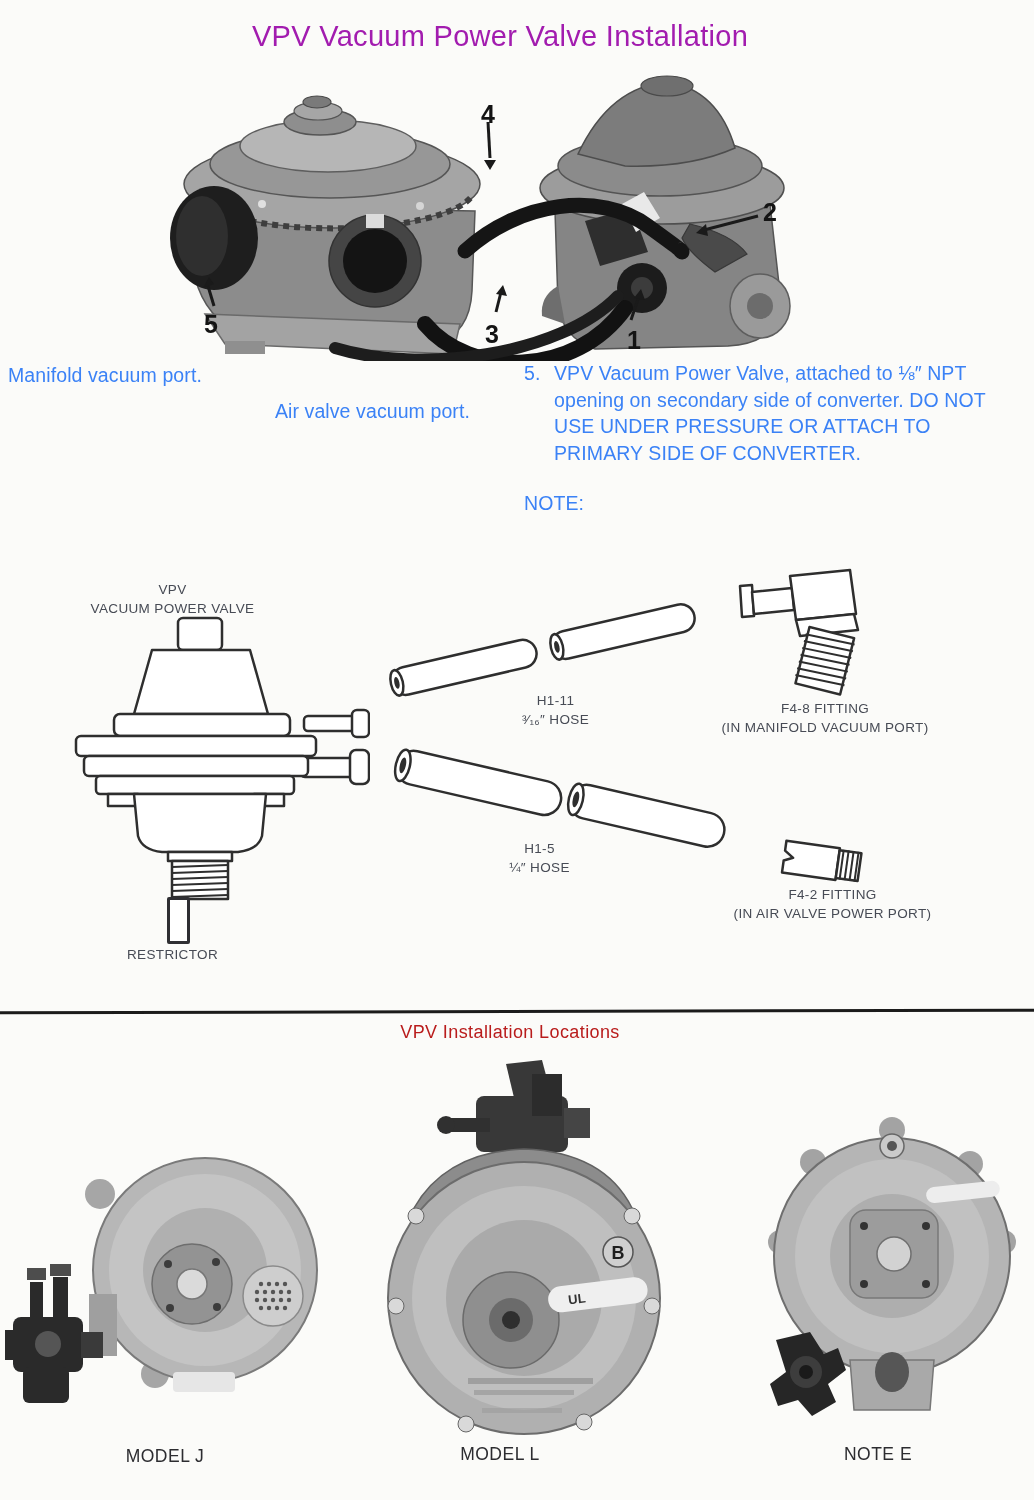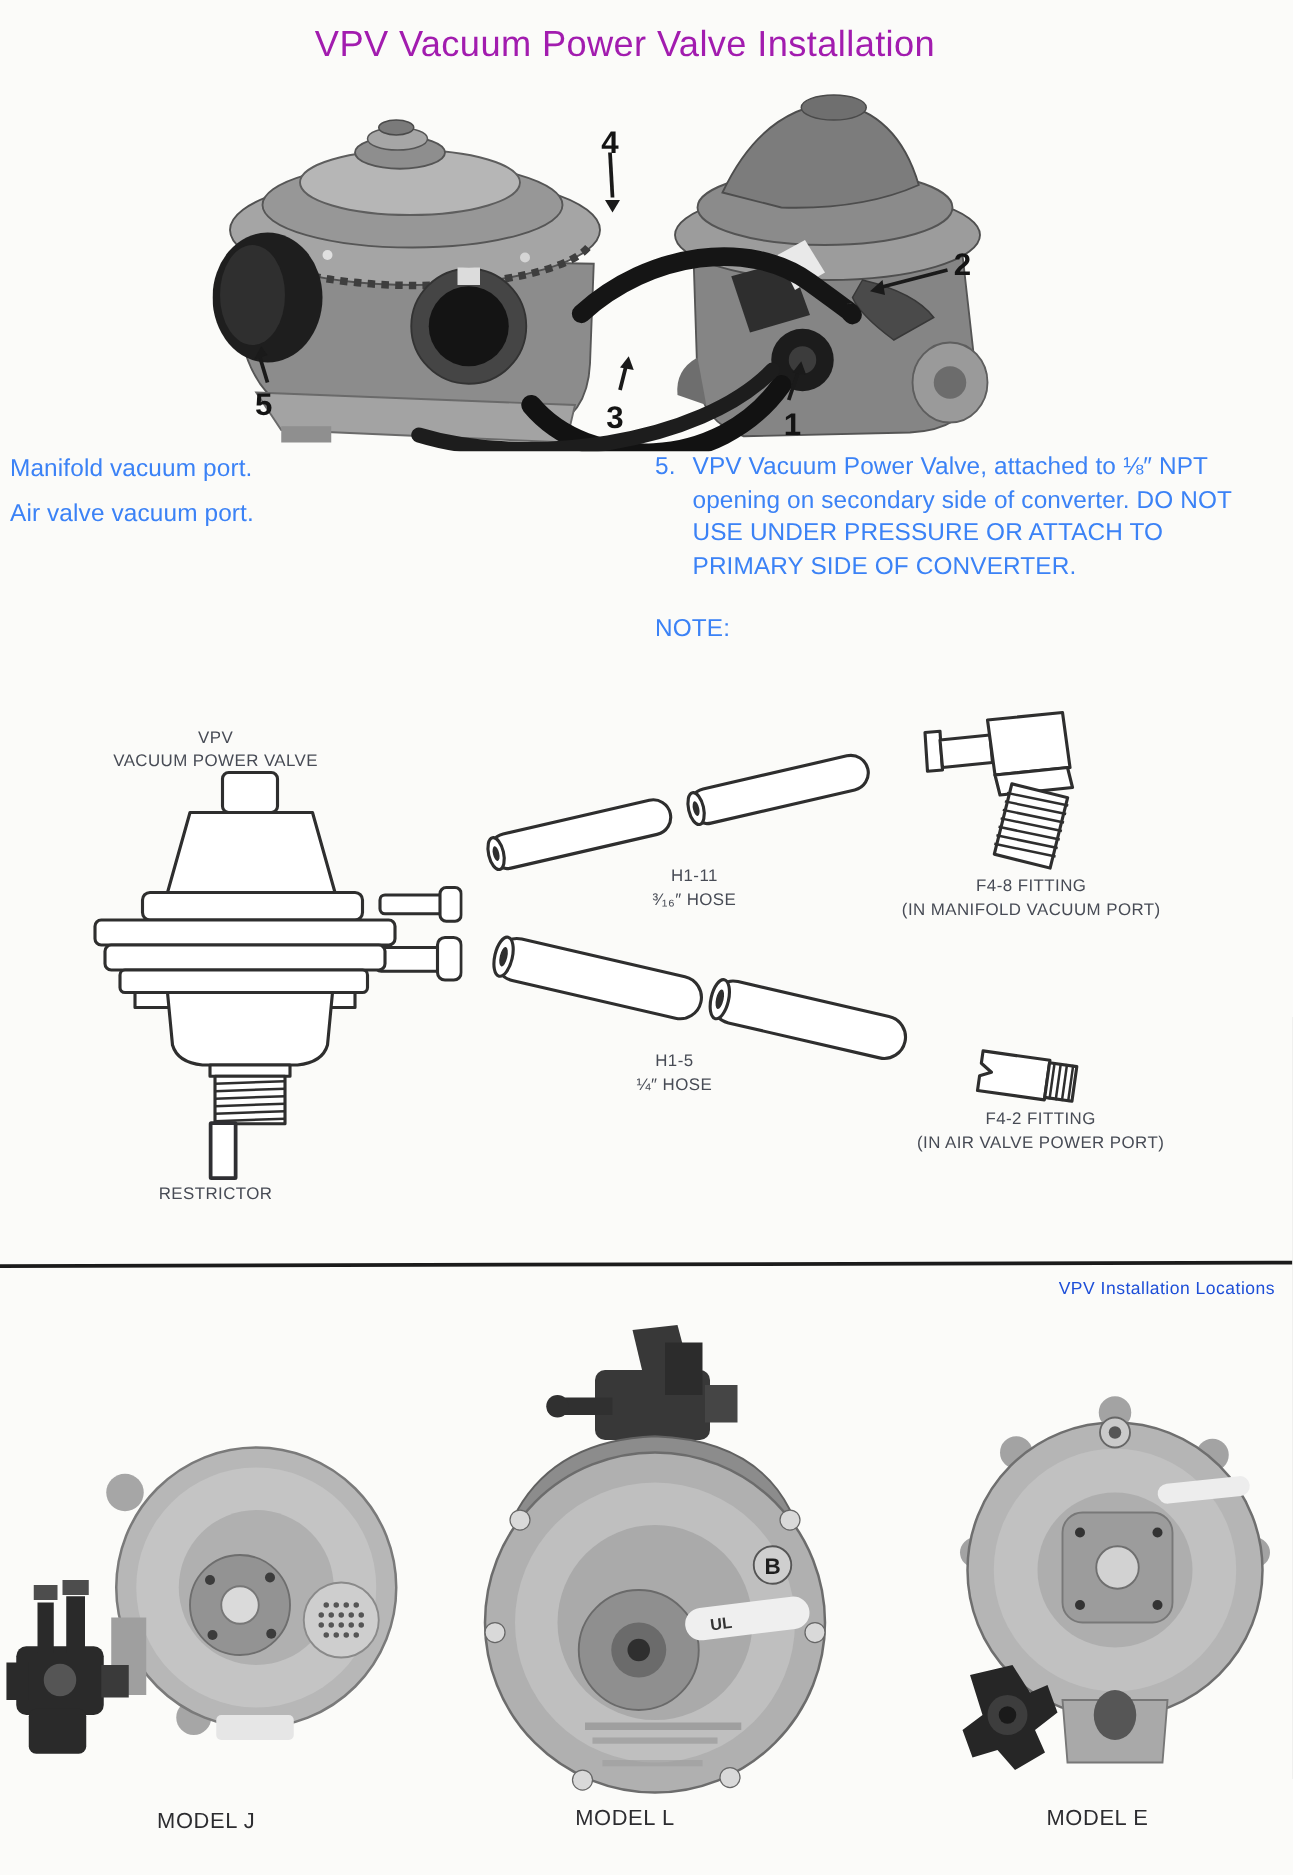--- a/index.html
+++ b/index.html
@@ -24,22 +24,22 @@
   .note-row{margin-top:24px;}
   .note-text{max-width:382px;}
   .callout{position:absolute;font-size:25px;font-weight:bold;color:#141414;
     font-family:"Liberation Sans","DejaVu Sans",sans-serif;}
   .dlabel{position:absolute;text-align:center;font-size:13.5px;line-height:1.4;
     color:#474b55;letter-spacing:.35px;}
   .restrictor-box{position:absolute;left:167px;top:897px;width:17px;height:41px;
     border:3px solid #2f2f33;background:#fff;border-radius:2px;}
   .divider{position:absolute;left:0;top:1010px;width:1034px;height:3px;
     background:#1b1b1b;transform:rotate(-.15deg);}
-  .section-heading{position:absolute;top:1022px;left:0;width:1020px;text-align:right;
-    font-size:14px;color:#1d4ed8;letter-spacing:.4px;}
+  .section-heading{position:absolute;top:1022px;left:0;width:1020px;text-align:center;
+    font-size:18px;color:#b91c1c;letter-spacing:.4px;}
   .model-label{position:absolute;width:160px;text-align:center;font-size:17.5px;
     color:#2c2c30;letter-spacing:.5px;}
   svg{display:block;}
   .ink{stroke:#2e2e2e;stroke-width:2.5;fill:#ffffff;stroke-linejoin:round;}
 </style>
 </head>
 <body>
 
 <div class="page">
 
@@ -104,21 +104,21 @@
   </svg>
 
   <div class="callout" style="left:481px;top:100px;">4</div>
   <div class="callout" style="left:763px;top:198px;">2</div>
   <div class="callout" style="left:204px;top:310px;">5</div>
   <div class="callout" style="left:485px;top:320px;">3</div>
   <div class="callout" style="left:627px;top:326px;">1</div>
 
   <div class="left-col body-text">
     <p>Manifold vacuum port.</p>
-    <p style="margin-bottom:12px;">Air valve vacuum port.</p>
+    <p style="margin-bottom:12px;text-align:right;">Air valve vacuum port.</p>
   </div>
 
   <div class="right-col body-text">
     <div class="hang">
       <span class="num">5.</span>
       <span class="item5-text">VPV Vacuum Power Valve, attached to ⅛″ NPT opening on secondary side of converter. DO NOT USE UNDER PRESSURE OR ATTACH TO PRIMARY SIDE OF CONVERTER.</span>
     </div>
     <div class="hang note-row">
       <span class="note-lab">NOTE:</span>
     </div>
@@ -341,15 +341,15 @@
     <circle cx="106" cy="182" r="4" fill="#333"></circle>
     <circle cx="168" cy="182" r="4" fill="#333"></circle>
     <path d="M92 258 L176 258 L172 308 L96 308 Z" fill="#a9a9a9" stroke="#777" stroke-width="1.5"></path>
     <ellipse cx="134" cy="270" rx="17" ry="20" fill="#565656"></ellipse>
     <g>
       <path d="M18 238 L52 230 L66 252 L80 246 L88 268 L70 282 L78 300 L54 314 L40 298 L20 304 L12 282 L28 270 Z" fill="#262626"></path>
       <circle cx="48" cy="270" r="16" fill="#3d3d3d"></circle>
       <circle cx="48" cy="270" r="7" fill="#1a1a1a"></circle>
     </g>
   </svg>
-  <div class="model-label" style="left:798px;top:1444px;">MODEL E</div>
+  <div class="model-label" style="left:798px;top:1444px;">NOTE E</div>
 
 </div>
 
 </body></html>

